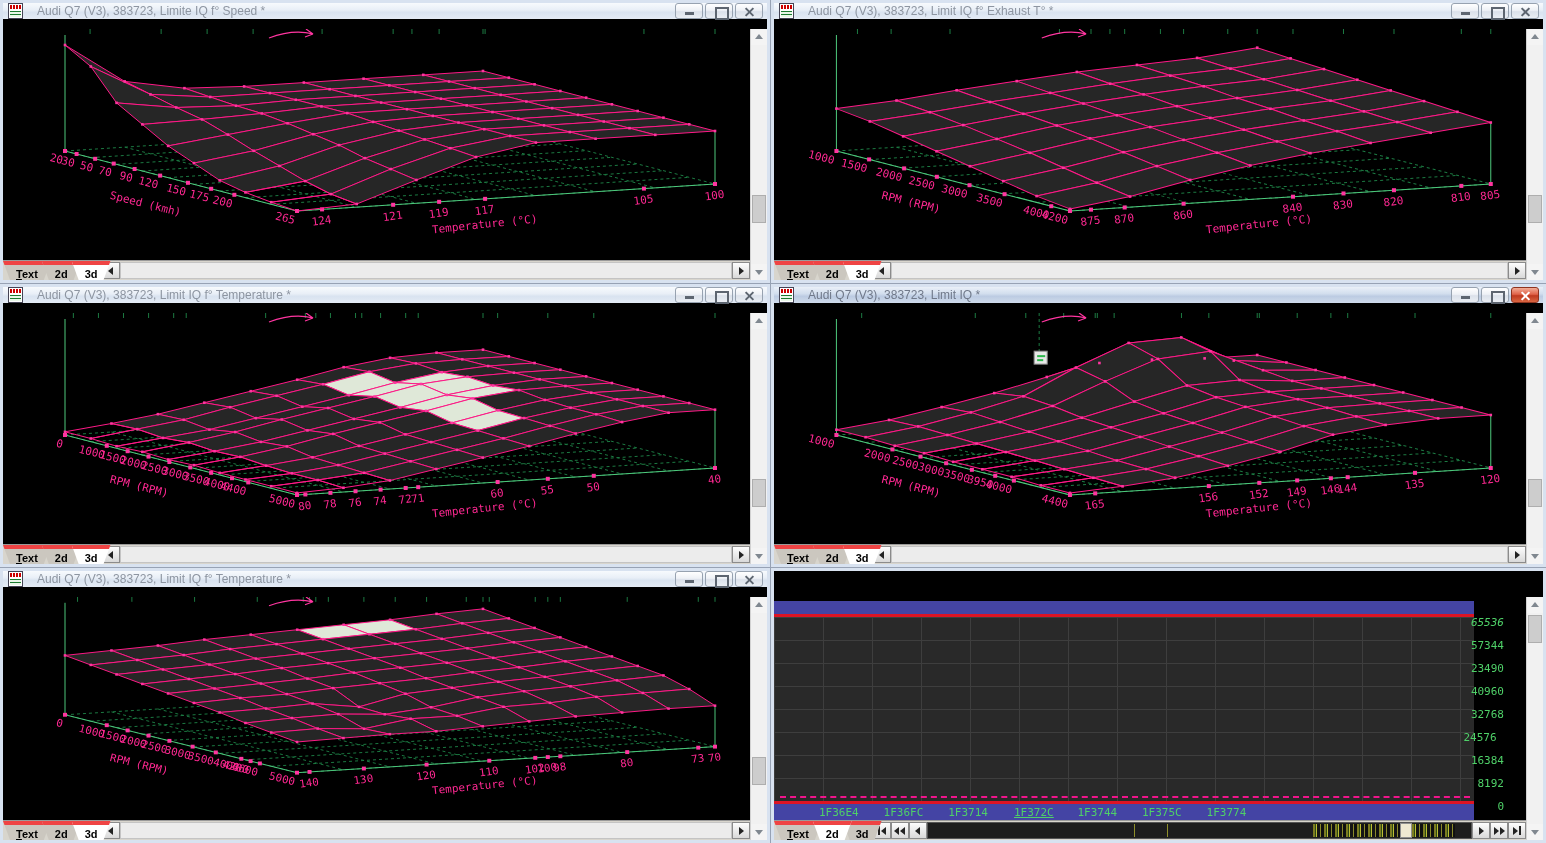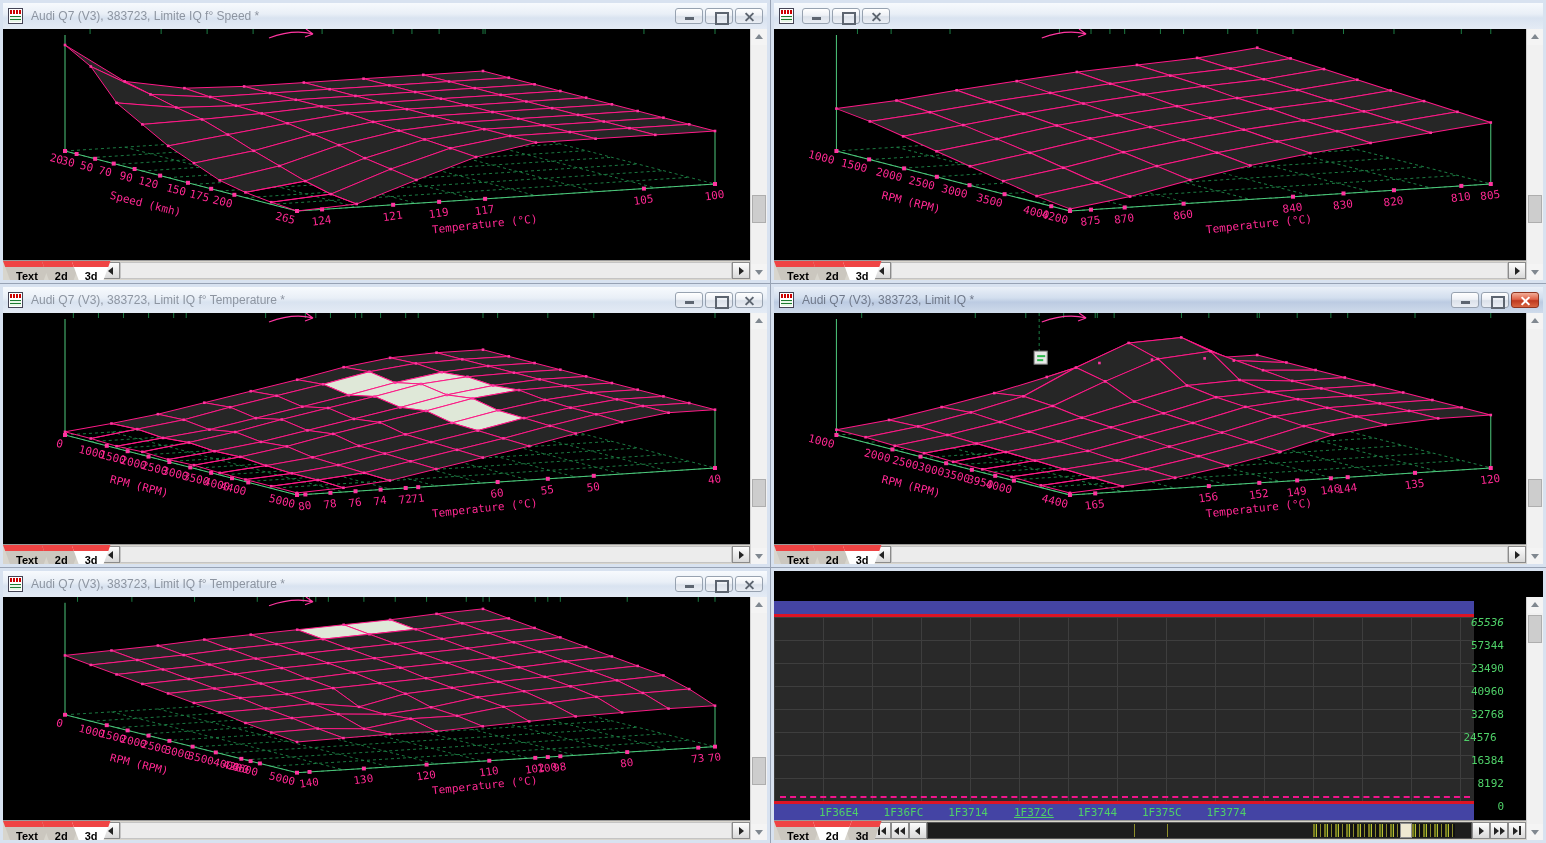--- a/index.html
+++ b/index.html
@@ -1,19 +1,19 @@
 <!DOCTYPE html>
 <html><head>
 <meta charset="utf-8">
 <style>
   *{box-sizing:border-box;margin:0;padding:0}
   html,body{width:1546px;height:843px}
   body{position:relative;background:#ccd8e9;font-family:"Liberation Sans",sans-serif;overflow:hidden}
   .win{position:absolute;border:3px solid #d8e2f0;box-shadow:0 0 0 1px #97a2b4;background:#000}
-  .tb{position:absolute;top:0;left:0;right:0;height:26px;display:flex;align-items:center;gap:8px;padding:0 4px 0 5px;
+  .tb{position:absolute;top:0;left:0;right:0;height:16px;display:flex;align-items:center;gap:14px;padding:0 4px 0 5px;
       background:linear-gradient(#f7fafd,#e9eff7 42%,#d9e3f0 58%,#e4ebf5)}
   .win.active .tb{background:linear-gradient(#eaf0f8,#d2deee 42%,#bccbe2 58%,#cfdbeb)}
   .ttl{flex:1;font-size:12px;color:#8d95a1;white-space:nowrap;overflow:hidden}
   .win.active .ttl{color:#70798a}
   .wicon{width:15px;height:16px;background:#fff;border:1px solid #445;position:relative;flex:0 0 auto}
   .wicon::before{content:"";position:absolute;top:1px;left:1px;right:1px;height:4px;
       background:repeating-linear-gradient(90deg,#c00 0 2px,#fff 2px 3px)}
   .wicon::after{content:"";position:absolute;top:7px;left:1px;right:1px;bottom:1px;
       background:repeating-linear-gradient(#1c7b30 0 1px,#e8f7e8 1px 3px)}
   .wbtns{display:flex;gap:2px}
@@ -34,21 +34,21 @@
   .vs .up{top:0}.vs .dn{bottom:0}
   .vs .up::after,.vs .dn::after{content:"";position:absolute;left:4px}
   .vs .up::after{top:5px;border:4px solid transparent;border-bottom:5px solid #808890;border-top:0}
   .vs .dn::after{bottom:5px;border:4px solid transparent;border-top:5px solid #808890;border-bottom:0}
   .vs .th{position:absolute;left:1px;right:1px;height:28px;background:#cdcdcd;border:1px solid #aeaeae}
   
   .bar{position:absolute;left:0;right:17px;bottom:0;height:20px;display:flex;align-items:stretch;
       background:#d8d5cd;border-top:1px solid #9a9a9a}
   .tab{position:relative;padding:3px 13px 0 13px;font-size:11px;background:#cbc7bf;color:#000;
       clip-path:polygon(0 0,100% 0,calc(100% - 7px) 100%,7px 100%);margin-right:-9px;
-      border-top:6px solid #ef4444}
+      border-top:4px solid #ef4444}
   .tab b{display:block;font-weight:bold}
   .tab.tx b::first-letter{text-decoration:underline}
   .tab.sel{background:#fff;z-index:2}
   .abtn{display:inline-flex;align-items:center;justify-content:center;gap:1px;width:18px;margin:1px 0;
       background:linear-gradient(#fdfdfd,#d9d9d9);border:1px solid #8b8b8b;flex:0 0 auto}
   .tri-l{width:0;height:0;border:4px solid transparent;border-right:5px solid #222;border-left:0}
   .tri-r{width:0;height:0;border:4px solid transparent;border-left:5px solid #222;border-right:0}
   .bar-i{width:2px;height:9px;background:#222}
   .trk{flex:1;background:#ececec;border:1px solid #c4c4c4;margin:1px 0}
   .trk.hextrk{background:#1d1d1d;border-color:#555;position:relative;overflow:hidden}
@@ -329,20 +329,21 @@
       <span class="abtn">
           <i class="tri-r"></i>
         </span>
     </div>
   </div>
 </div>
 
 <div class="win" style="left:771px;top:0;width:775px;height:283px">
   <div class="tb">
     <span class="wicon"></span>
+    <span class="ttl">Audi Q7 (V3), 383723, Limit IQ f°  Exhaust T° *</span>
     <span class="wbtns">
       <span class="wbtn min"></span>
       <span class="wbtn max"></span>
       <span class="wbtn cls"></span>
     </span>
   </div>
   <div class="body">
     <svg class="plot" viewBox="0 0 747 231" preserveAspectRatio="none">
         <g>
           <line x1="62" y1="122" x2="294" y2="182" stroke="#1c7a42" stroke-width="1" stroke-dasharray="3 3"></line>

